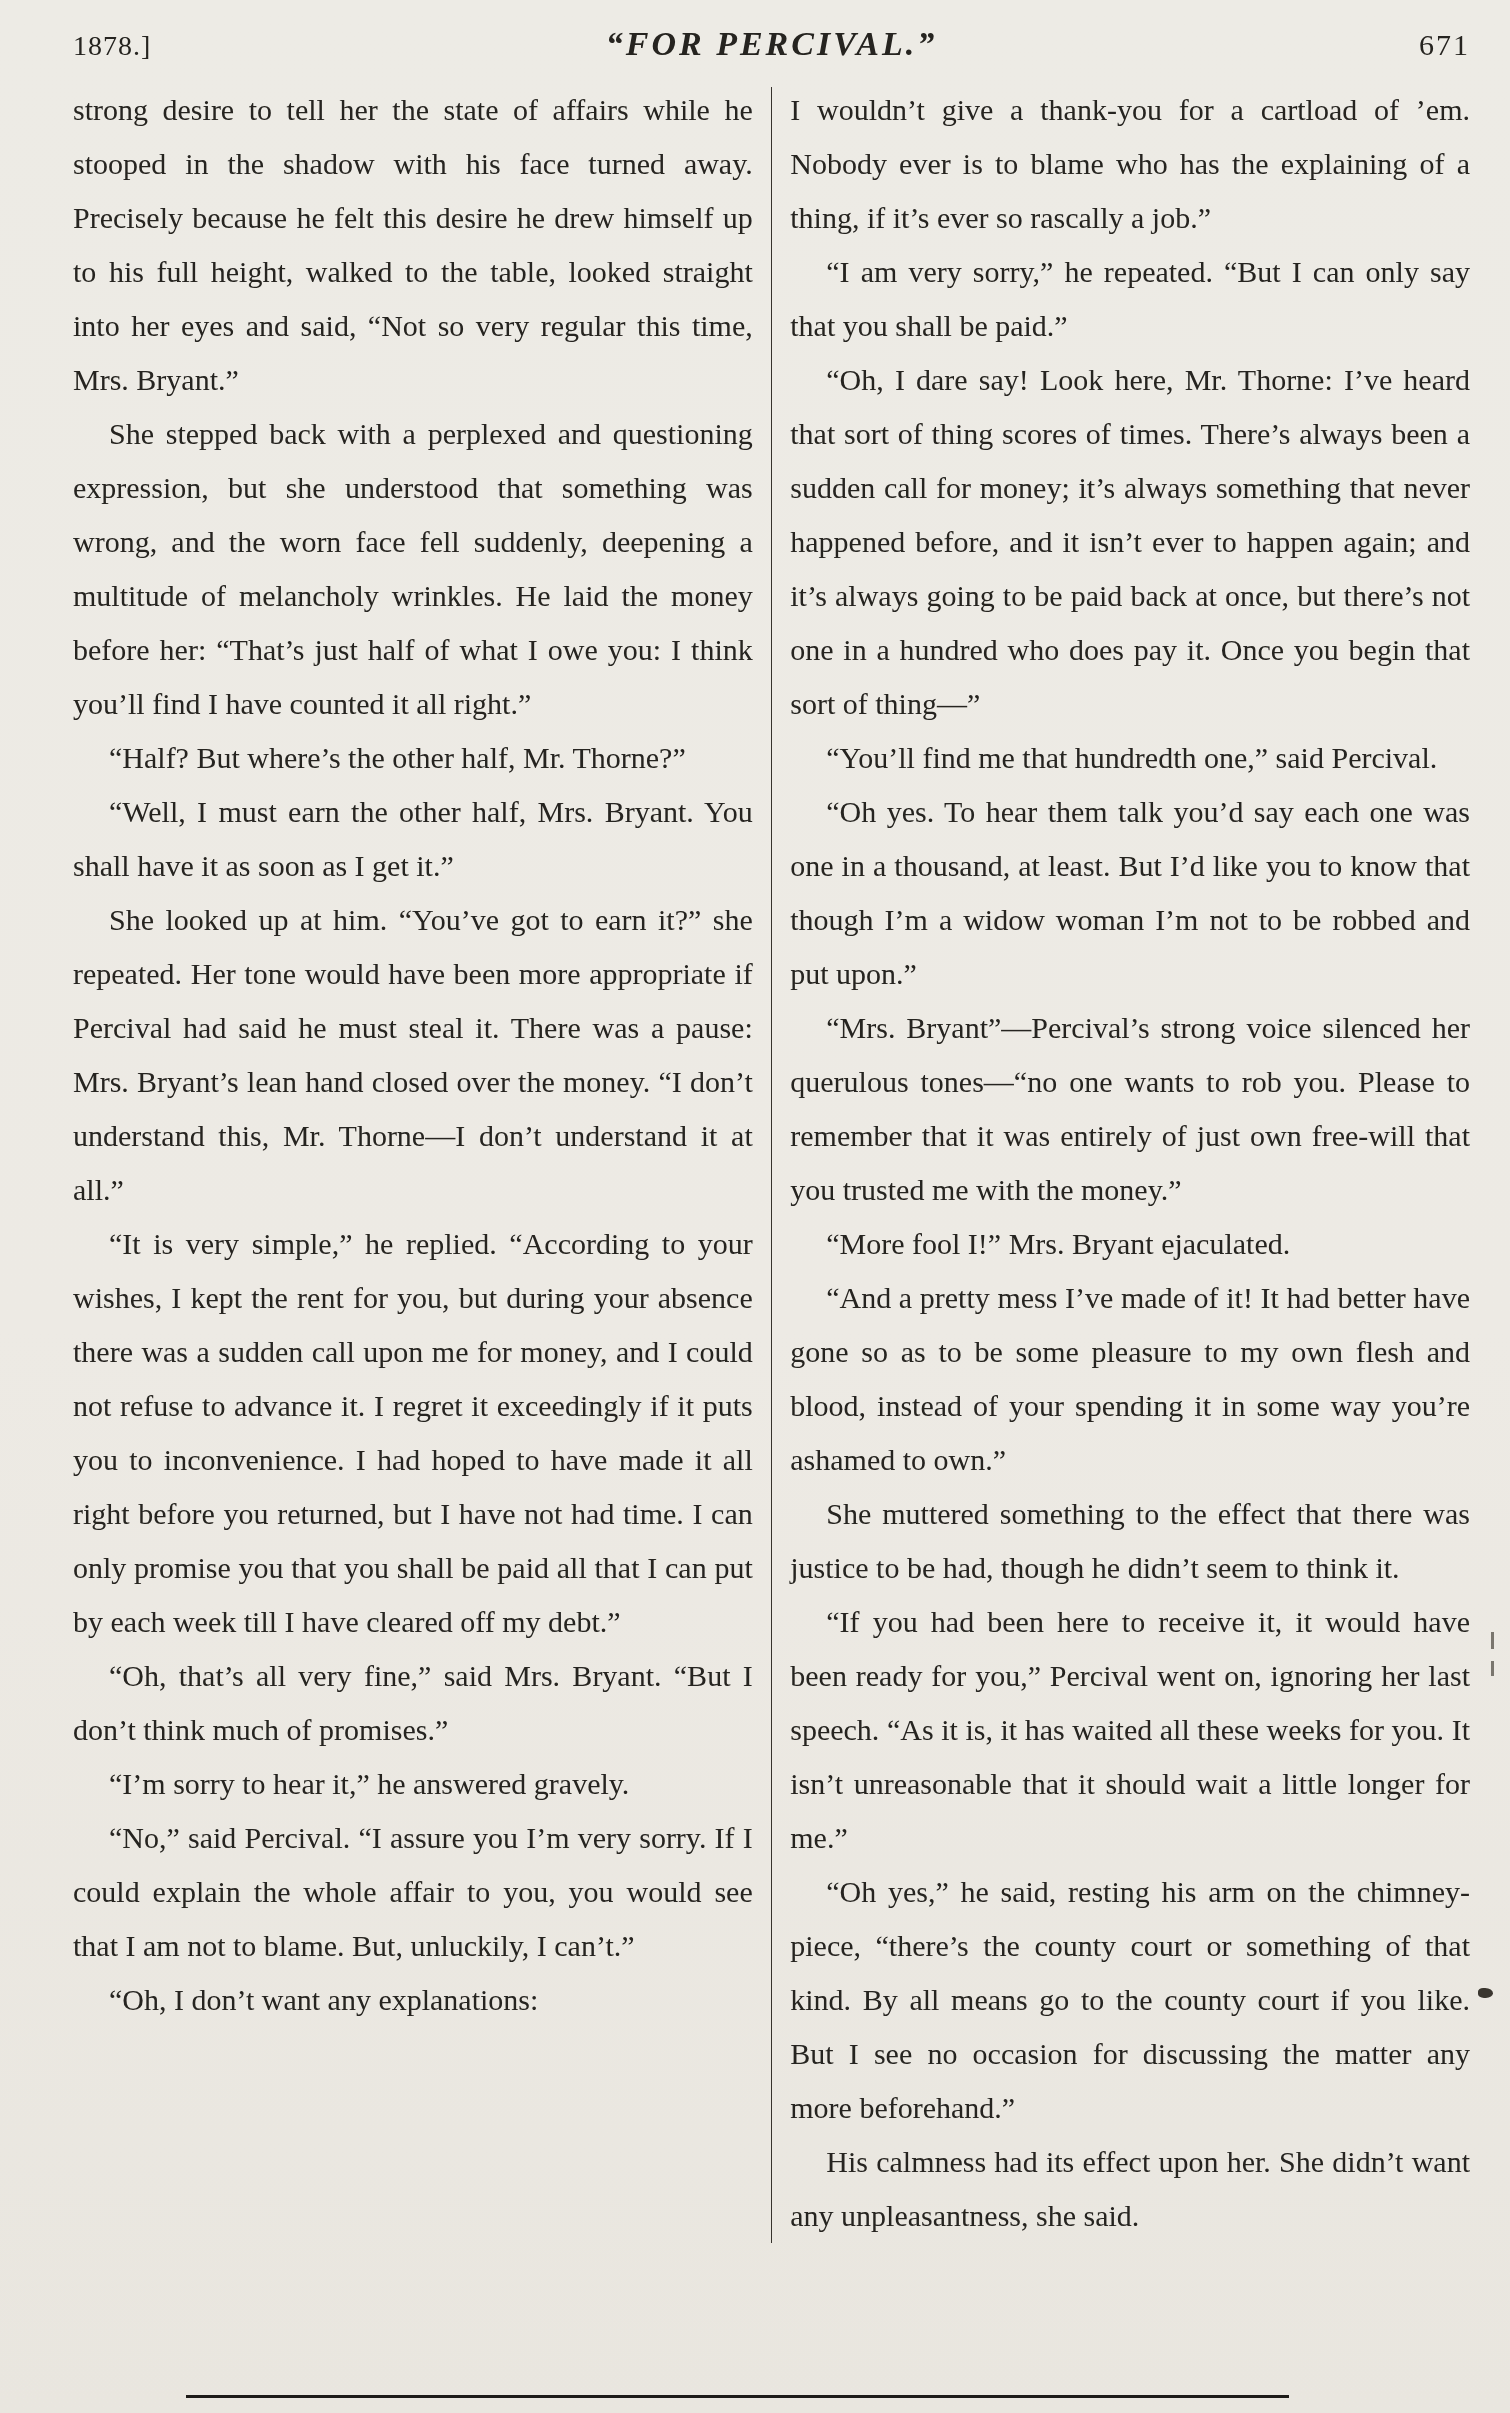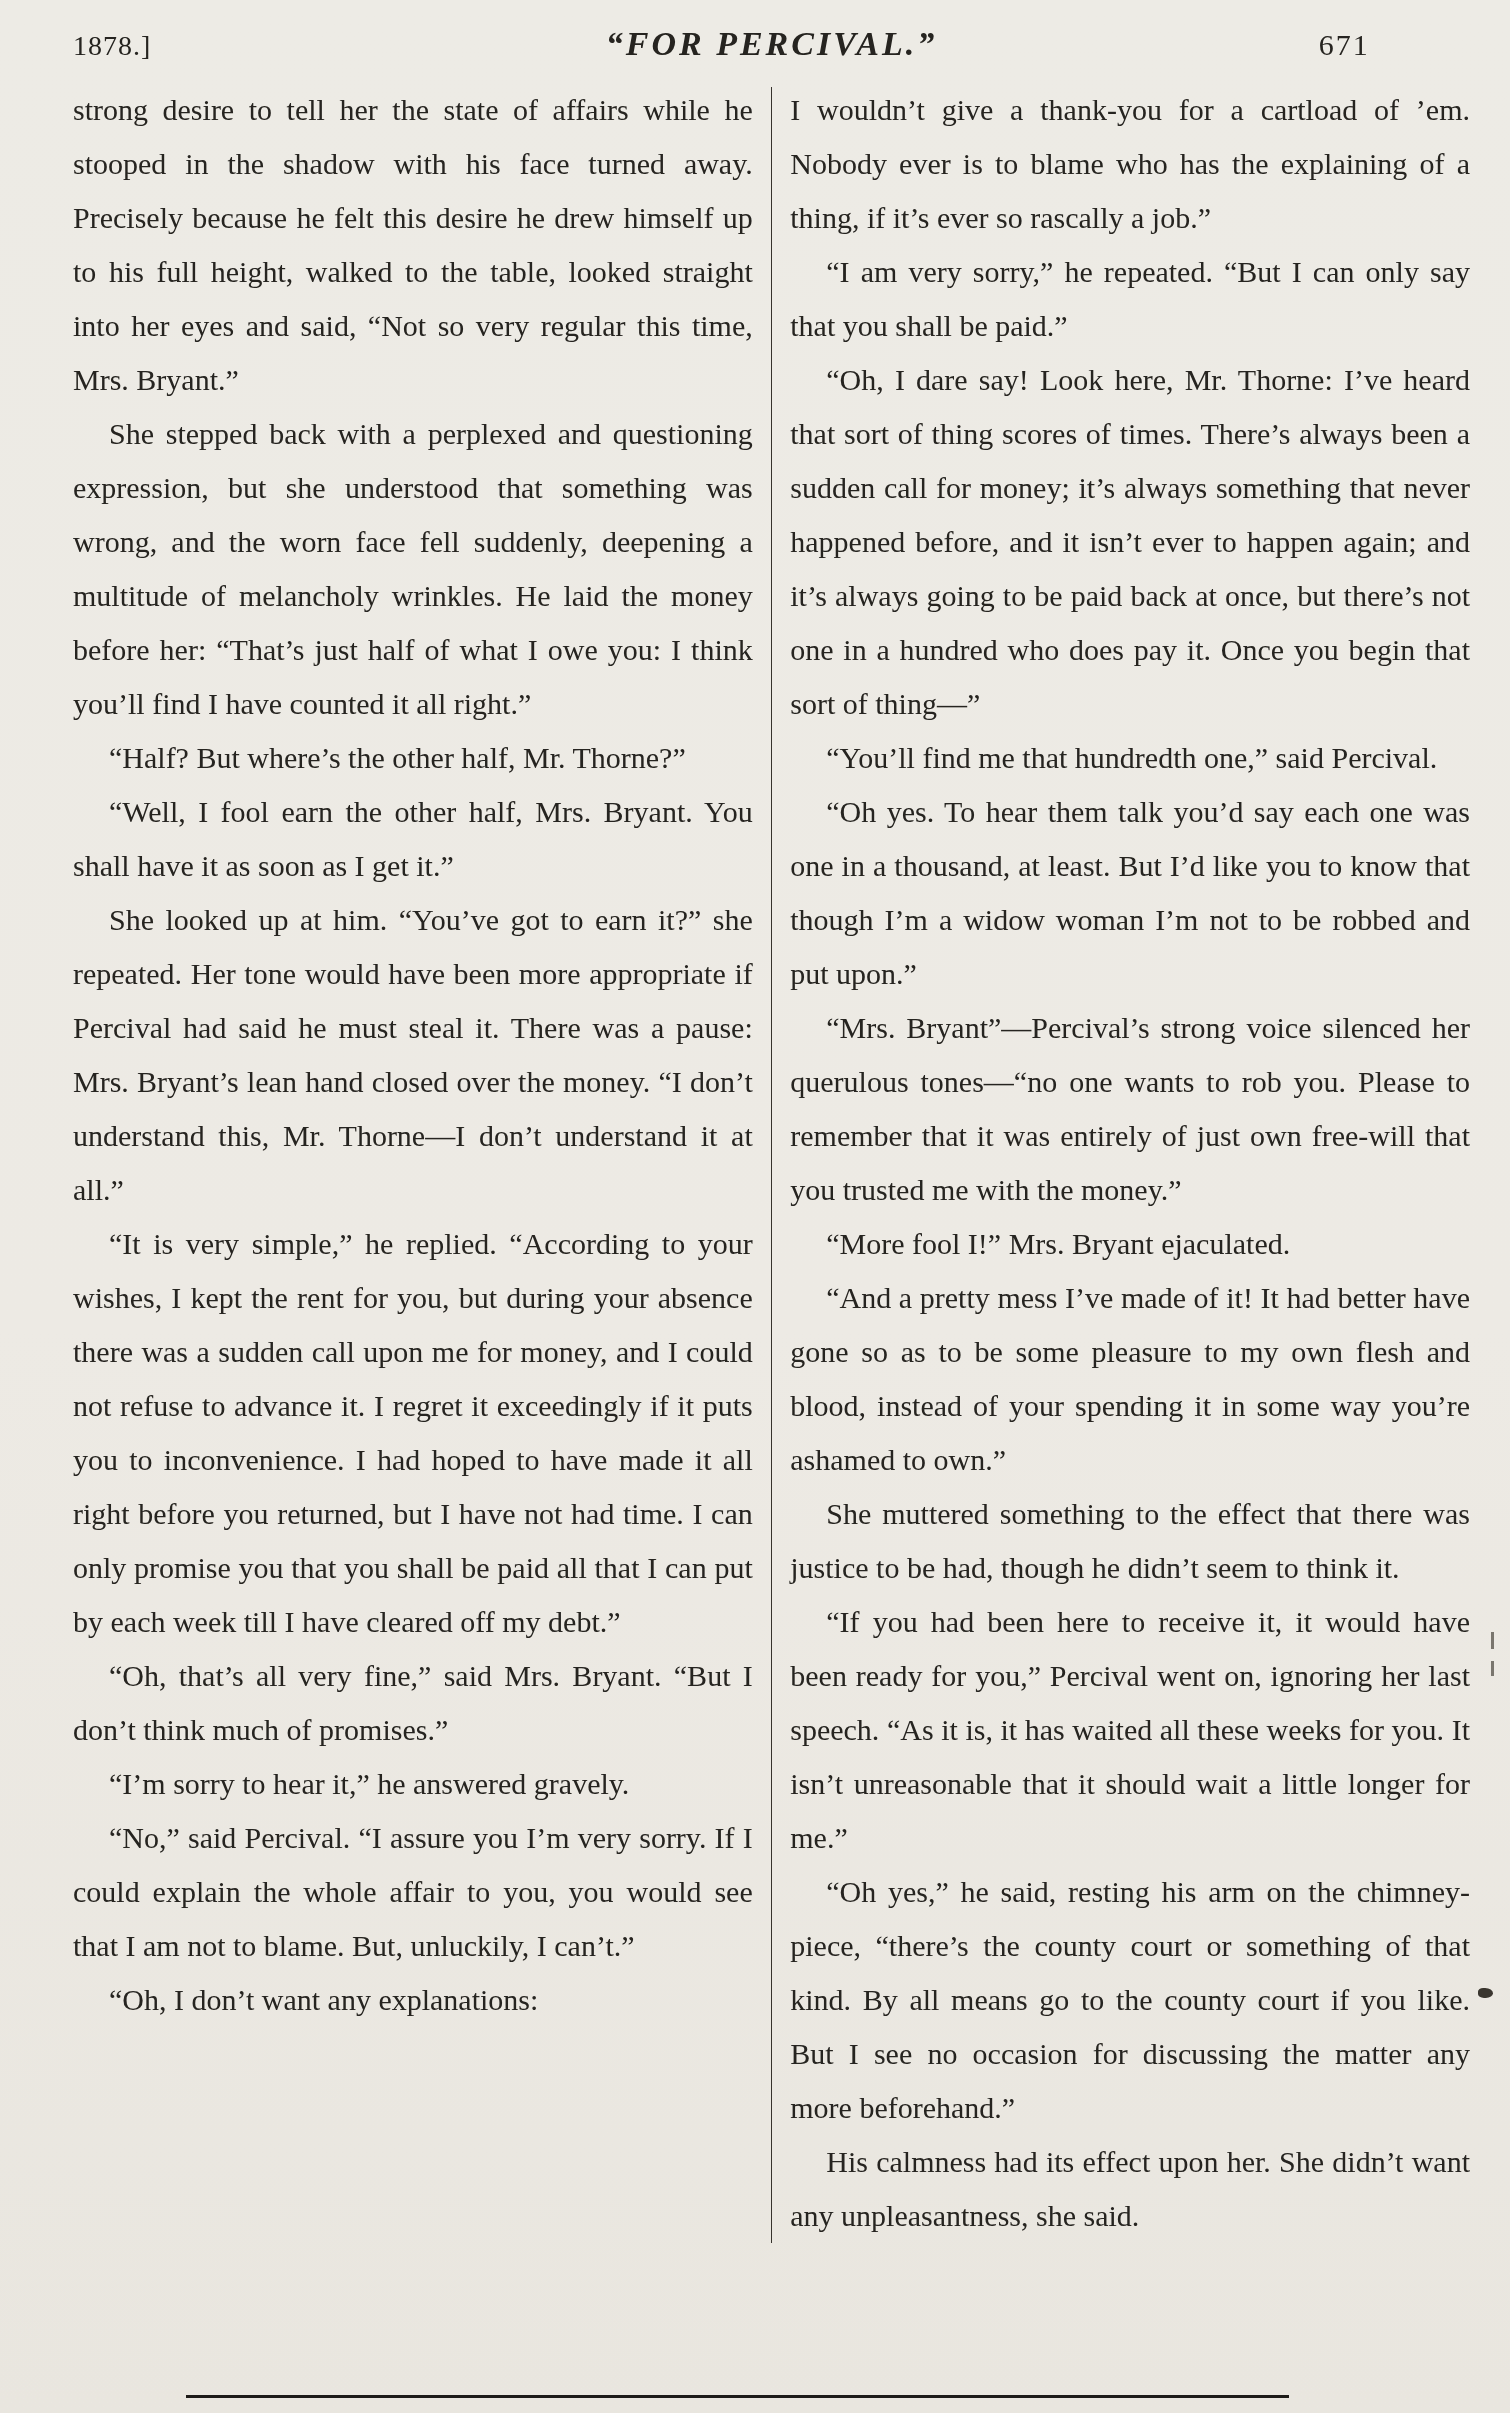--- a/index.html
+++ b/index.html
@@ -28,21 +28,21 @@
   .page-header .title {
     flex: 1;
     text-align: center;
     font-style: italic;
     font-weight: bold;
     letter-spacing: 3px;
     font-size: 34px;
   }
   .page-header .pageno {
     width: 18%;
-    text-align: center;
+    text-align: right;
     font-size: 30px;
     letter-spacing: 2px;
   }
   .columns {
     display: flex;
     margin-top: 20px;
   }
   .col {
     flex: 1;
     font-size: 30px;
@@ -89,21 +89,21 @@
     <span class="title">“FOR PERCIVAL.”</span>
     <span class="pageno">671</span>
   </header>
 
   <main class="columns">
 
     <section class="col">
       <p class="noindent">strong desire to tell her the state of affairs while he stooped in the shadow with his face turned away.  Precisely because he felt this desire he drew himself up to his full height, walked to the table, looked straight into her eyes and said, “Not so very regular this time, Mrs. Bryant.”</p>
       <p>She stepped back with a perplexed and questioning expression, but she understood that something was wrong, and the worn face fell suddenly, deepening a multitude of melancholy wrinkles.  He laid the money before her: “That’s just half of what I owe you: I think you’ll find I have counted it all right.”</p>
       <p>“Half?  But where’s the other half, Mr. Thorne?”</p>
-      <p>“Well, I fool earn the other half, Mrs. Bryant.  You shall have it as soon as I get it.”</p>
+      <p>“Well, I must earn the other half, Mrs. Bryant.  You shall have it as soon as I get it.”</p>
       <p>She looked up at him.  “You’ve got to earn it?” she repeated.  Her tone would have been more appropriate if Percival had said he must steal it.  There was a pause: Mrs. Bryant’s lean hand closed over the money.  “I don’t understand this, Mr. Thorne—I don’t understand it at all.”</p>
       <p>“It is very simple,” he replied.  “According to your wishes, I kept the rent for you, but during your absence there was a sudden call upon me for money, and I could not refuse to advance it.  I regret it exceedingly if it puts you to inconvenience.  I had hoped to have made it all right before you returned, but I have not had time.  I can only promise you that you shall be paid all that I can put by each week till I have cleared off my debt.”</p>
       <p>“Oh, that’s all very fine,” said Mrs. Bryant.  “But I don’t think much of promises.”</p>
       <p>“I’m sorry to hear it,” he answered gravely.</p>
       <p>“No,” said Percival.  “I assure you I’m very sorry.  If I could explain the whole affair to you, you would see that I am not to blame.  But, unluckily, I can’t.”</p>
       <p>“Oh, I don’t want any explanations:</p>
     </section>
 
     <div class="divider"></div>
 

